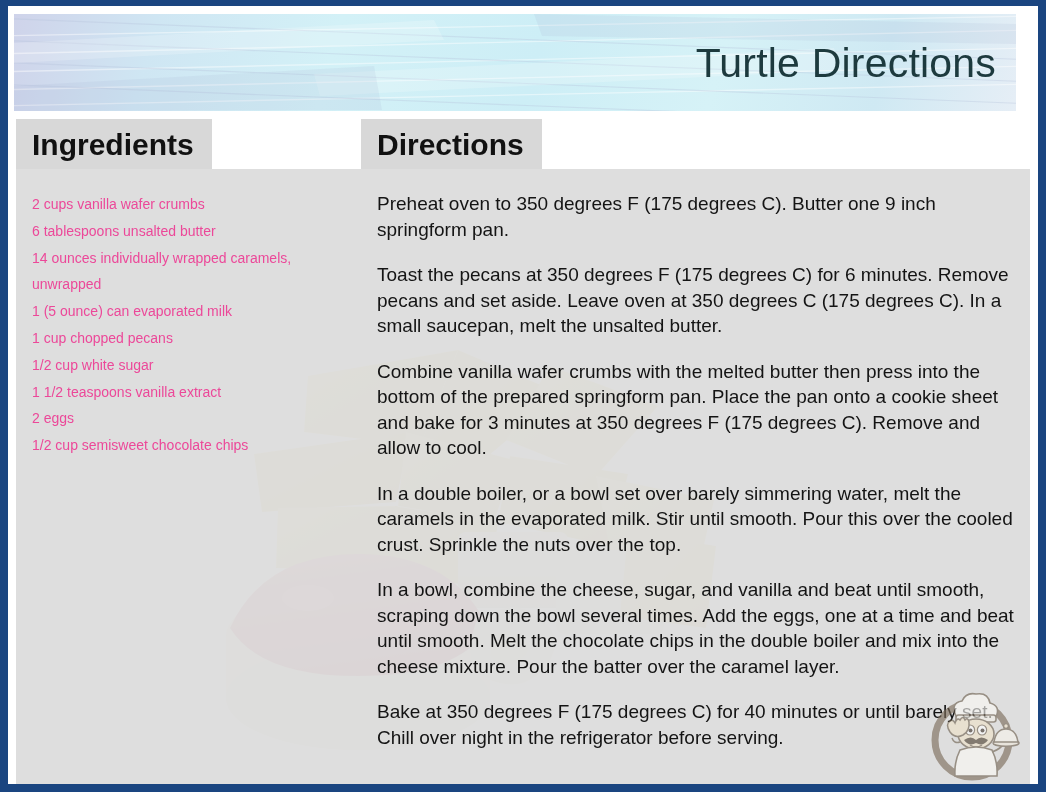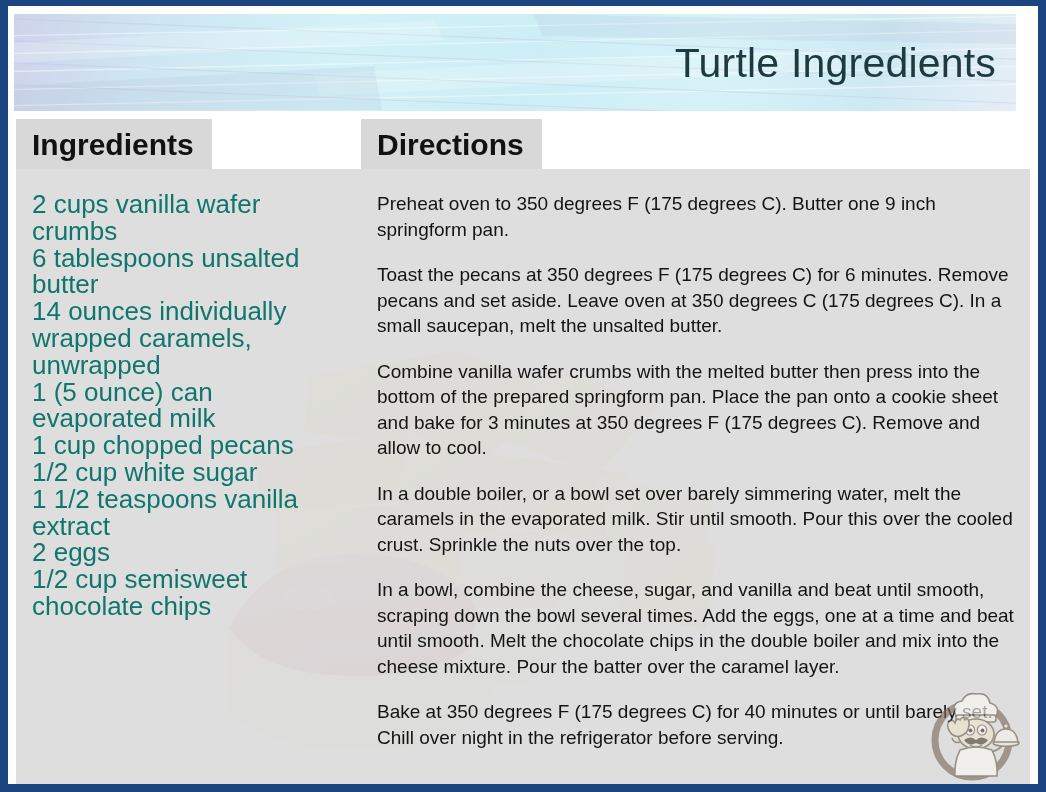--- a/index.html
+++ b/index.html
@@ -105,23 +105,23 @@
     background: rgba(216,216,216,0.86);
     padding: 22px 14px 16px 16px;
     color: #121212;
   }
   .col-ingredients .panel-body { margin-top: 0; height: 640px; }
   .col-directions  .panel-body { margin-top: 0; height: 640px; }
 
   
   .ing-list { list-style: none; }
   .ing-list li {
-    font-size: 26px;
+    font-size: 14px;
     line-height: 26.8px;
-    color: #0f766e;
+    color: #ec4899;
     white-space: normal;
   }
 
   
   .dir-list { }
   .dir-list p {
     font-size: 19px;
     line-height: 25.5px;
     color: #141414;
     margin-bottom: 20px;
@@ -212,21 +212,21 @@
         </g>
         <g fill="#ffffff" fill-opacity="0.20">
           <polygon points="-20,30 420,6 430,26 -20,50"></polygon>
           <polygon points="300,60 820,34 828,56 306,82"></polygon>
         </g>
         <g fill="#aab4d4" fill-opacity="0.16">
           <polygon points="0,72 360,52 368,96 0,97"></polygon>
           <polygon points="520,0 1002,10 1002,30 528,22"></polygon>
         </g>
       </svg>
-      <div class="banner-title">Turtle Ingredients</div>
+      <div class="banner-title">Turtle Directions</div>
     </div>
 
     <div class="columns">
 
       <div class="col col-ingredients">
         <div class="panel-heading">Ingredients</div>
         <div class="panel-body">
           <ul class="ing-list">
             <li>2 cups vanilla wafer crumbs</li>
             <li>6 tablespoons unsalted butter</li>

